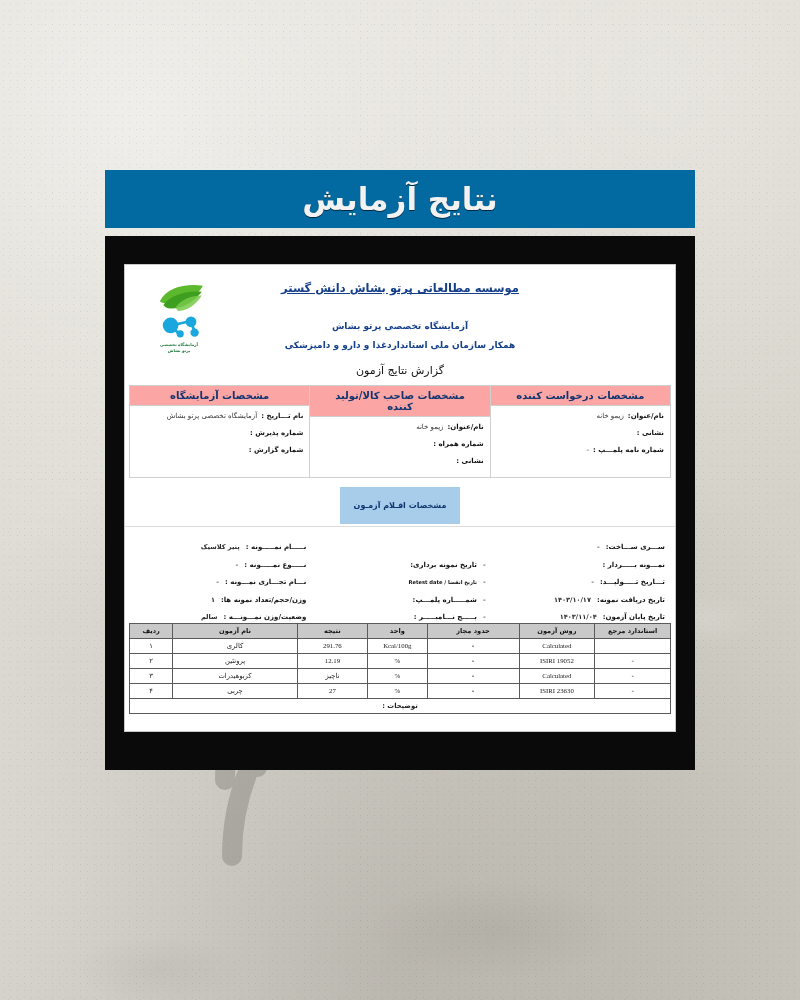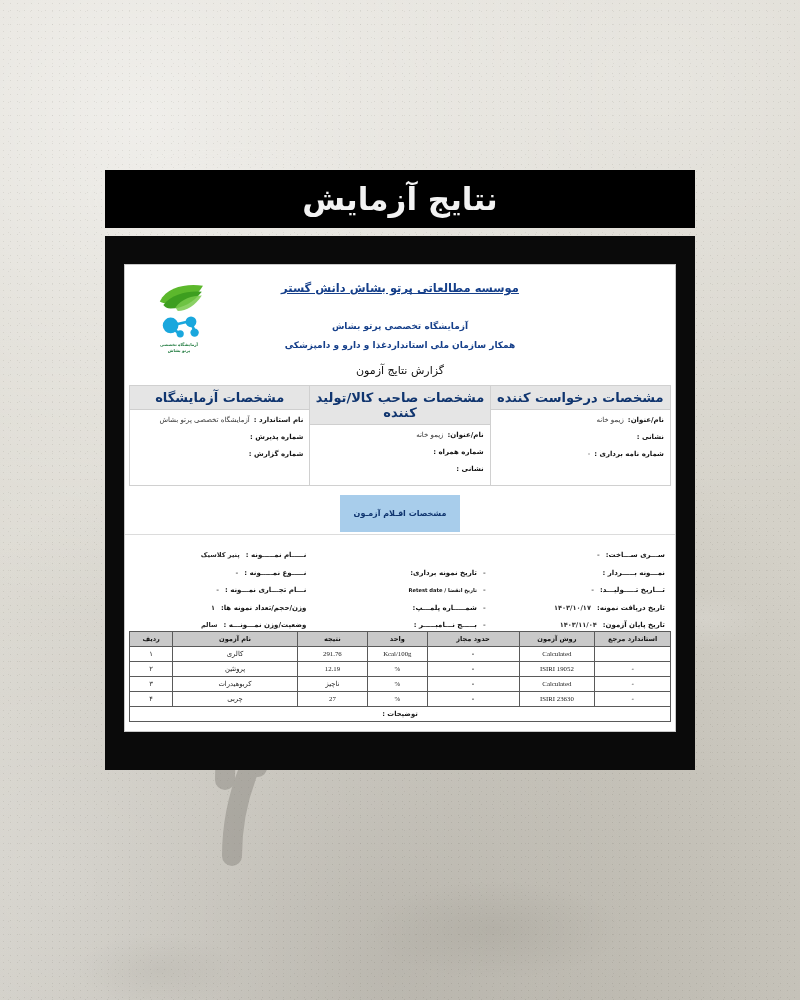--- a/index.html
+++ b/index.html
@@ -36,21 +36,21 @@
       radial-gradient(ellipse 180px 70px at 62% 93%, rgba(120,116,106,.45), transparent 70%),
       radial-gradient(ellipse 120px 50px at 20% 97%, rgba(130,126,116,.35), transparent 70%),
       radial-gradient(ellipse 90px 40px  at 88% 62%, rgba(255,255,255,.45), transparent 70%),
       radial-gradient(ellipse 260px 90px at 30% 20%, rgba(255,255,255,.30), transparent 70%);
   }
   #bg-arcs{ position:absolute; left:0; top:660px; width:800px; height:340px; opacity:.52; }
 
   
   #poster-title-bar{
     position:absolute; left:105px; top:170px; width:590px; height:58px;
-    background:#000000;
+    background:#0369a1;
     display:flex; align-items:center; justify-content:center;
   }
   #poster-title{
     color:#f2f2f2; font-size:31px; font-weight:bold; letter-spacing:1px;
     font-family:"DejaVu Sans", sans-serif;
     text-shadow: 0 1px 0 rgba(0,0,0,.6);
   }
   #poster-frame{
     position:absolute; left:105px; top:236px; width:590px; height:534px;
     background:#0a0a0a; padding:28px 19px 38px 19px;
@@ -77,22 +77,22 @@
   .logo-caption{
     position:absolute; left:0; right:0; bottom:-1px; text-align:center;
     font-size:4.1px; font-weight:bold; color:#1f7a3e; line-height:1.5;
   }
 
   
   .ident-row{ display:flex; gap:0; margin:2px 0 0 0; padding:0 4px; }
   .ident-col{ flex:1; border:1px solid #d0d0d0; border-left:none; padding:0; }
   .ident-col:last-child{ border-left:1px solid #d0d0d0; }
   .ident-head{
-    background:#e5e5e5; color:#10356f; font-size:13px; font-weight:bold;
-    text-align:center; padding:4px 2px; border-bottom:1px solid #cfcfcf;
+    background:#fca5a5; color:#10356f; font-size:10px; font-weight:bold;
+    text-align:center; padding:4px 17px; border-bottom:1px solid #cfcfcf;
   }
   .ident-body{ padding:5px 6px 4px 6px; }
   .ident-line{
     display:flex; align-items:flex-start; gap:4px;
     font-size:7px; color:#111; min-height:17px; line-height:1.5;
   }
   .ident-label{ font-weight:bold; white-space:nowrap; }
   .ident-value{ font-weight:normal; color:#333; }
 
   
@@ -201,21 +201,21 @@
         <div class="ident-body">
           <div class="ident-line">
             <span class="ident-label">نام/عنوان:</span>
             <span class="ident-value">زیمو خانه</span>
           </div>
           <div class="ident-line">
             <span class="ident-label">نشانی :</span>
             <span class="ident-value"></span>
           </div>
           <div class="ident-line">
-            <span class="ident-label">شماره نامه برداری :</span>
+            <span class="ident-label">شماره نامه پلمـــپ :</span>
             <span class="ident-value">-</span>
           </div>
         </div>
       </div>
 
       <div class="ident-col">
         <div class="ident-head">مشخصات صاحب کالا/تولید کننده</div>
         <div class="ident-body">
           <div class="ident-line">
             <span class="ident-label">نام/عنوان:</span>
@@ -229,21 +229,21 @@
             <span class="ident-label">نشانی :</span>
             <span class="ident-value"></span>
           </div>
         </div>
       </div>
 
       <div class="ident-col">
         <div class="ident-head">مشخصات آزمایشگاه</div>
         <div class="ident-body">
           <div class="ident-line">
-            <span class="ident-label">نام استاندارد :</span>
+            <span class="ident-label">نام تـــاریخ :</span>
             <span class="ident-value">آزمایشگاه تخصصی پرتو بشاش</span>
           </div>
           <div class="ident-line">
             <span class="ident-label">شماره پذیرش :</span>
             <span class="ident-value"></span>
           </div>
           <div class="ident-line">
             <span class="ident-label">شماره گزارش :</span>
             <span class="ident-value"></span>
           </div>

